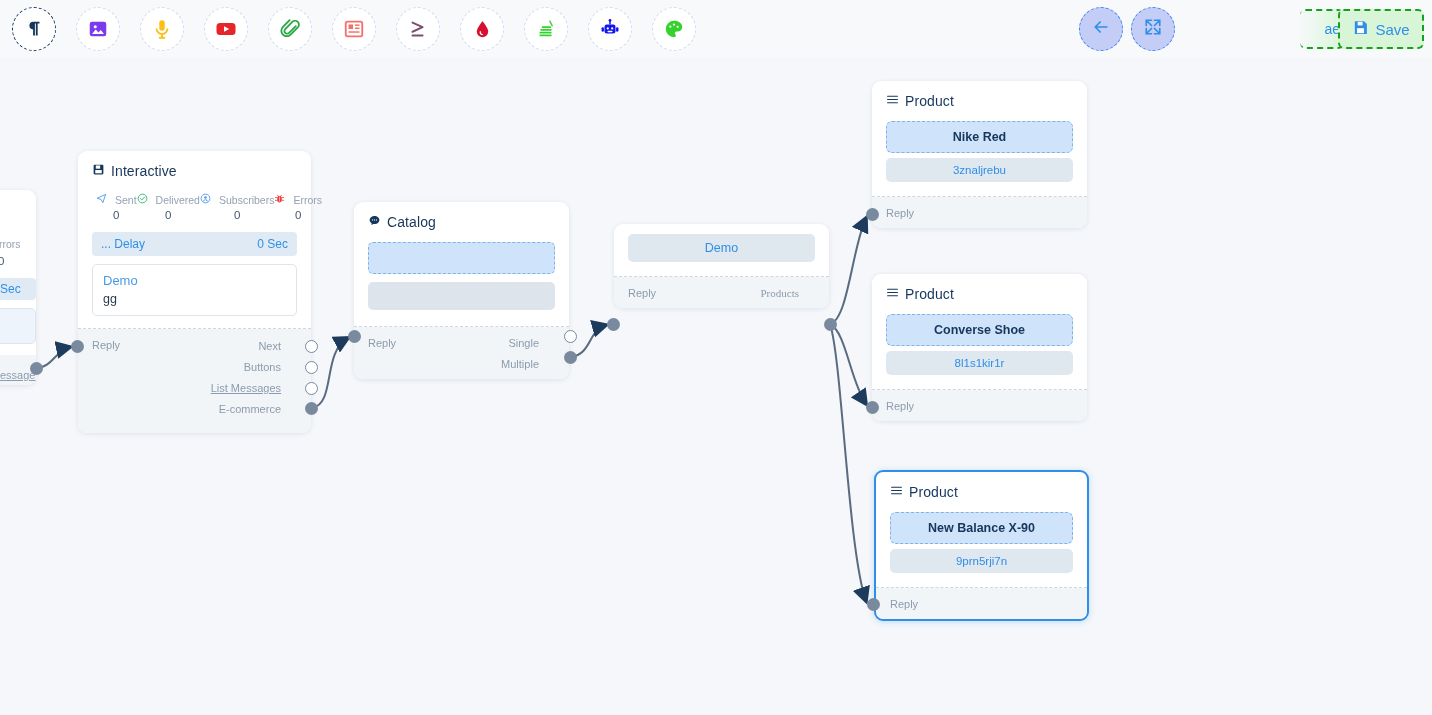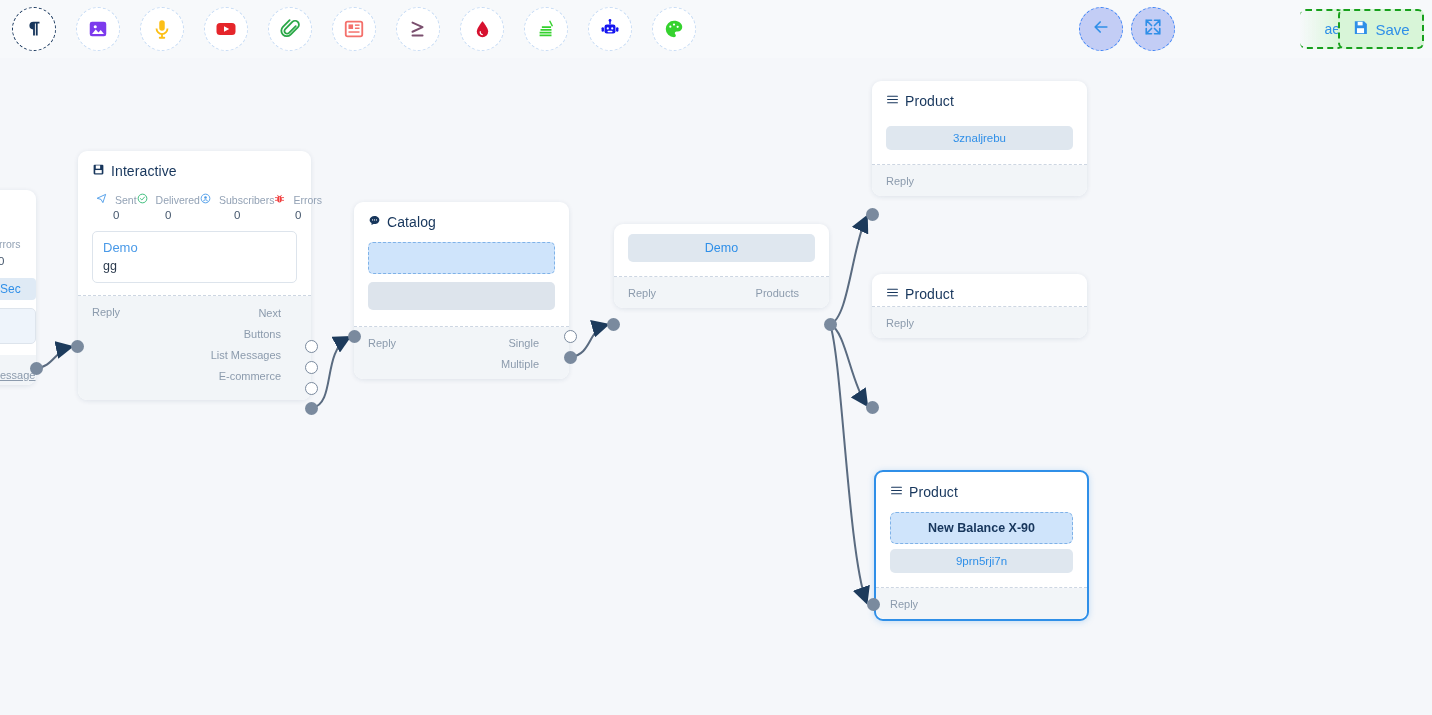--- a/index.html
+++ b/index.html
@@ -478,34 +478,38 @@
                   <path d="M3 10h4M17 10h4M3 16h4M17 16h4M8 5l2 3M16 5l-2 3" stroke="#f03e3e" stroke-width="1.8" stroke-linecap="round"></path>
                   <path d="M12 8v11" stroke="#fff" stroke-width="1.2"></path>
                 </svg>
             </span>
             <span>Errors</span>
           </div>
           <div class="stat-val">0</div>
         </div>
       </div>
 
+      <div class="delay-row">
+        <span>... Delay</span>
+        <span>0 Sec</span>
+      </div>
 
       <div class="msg-card">
         <div class="msg-title">Demo</div>
         <div class="msg-text">gg</div>
       </div>
     </div>
 
     <div class="node-divider"></div>
     <div class="node-foot" style="height:104px;">
       <span class="port-label" style="left:14px; top:10px;">Reply</span>
 
       <span class="port-label" style="right:30px; top:11px;">Next</span>
       <span class="port-label" style="right:30px; top:32px;">Buttons</span>
-      <span class="port-label" style="right:30px; top:53px;">List Messages</span>
+      <span class="port-label" style="right:30px; top:53px;text-decoration:underline;">List Messages</span>
       <span class="port-label" style="right:30px; top:74px;">E-commerce</span>
     </div>
   </div>
   <div class="port-dot filled" style="left:71px; top:340px; z-index:12;"></div>
   <div class="port-dot hollow" style="left:305px; top:340px; z-index:12;"></div>
   <div class="port-dot hollow" style="left:305px; top:361px; z-index:12;"></div>
   <div class="port-dot hollow" style="left:305px; top:382px; z-index:12;"></div>
   <div class="port-dot filled" style="left:305px; top:402px; z-index:12;"></div>
 
   <div class="node" style="left:354px; top:202px; width:215px;">
@@ -536,54 +540,59 @@
   <div class="port-dot hollow" style="left:564px; top:330px; z-index:12;"></div>
   <div class="port-dot filled" style="left:564px; top:351px; z-index:12;"></div>
 
   <div class="node" style="left:614px; top:224px; width:215px;">
     <div class="node-body" style="padding-top:10px; padding-bottom:14px;">
       <div class="demo-btn">Demo</div>
     </div>
     <div class="node-divider"></div>
     <div class="node-foot" style="height:31px;">
       <span class="port-label" style="left:14px; top:10px;">Reply</span>
-      <span class="port-label" style="right:30px; top:10px;">Products</span>
+      <span class="port-label" style="right:30px; top:10px;font-family:Liberation Serif, serif;">Products</span>
     </div>
   </div>
   <div class="port-dot filled" style="left:607px; top:318px; z-index:12;"></div>
   <div class="port-dot filled" style="left:824px; top:318px; z-index:12;"></div>
 
   <div class="node" style="left:872px; top:81px; width:215px;">
     <div class="node-head">
       <span>
         <svg width="13" height="13" viewBox="0 0 24 24">
             <path d="M3 6h18M3 12h18M3 18h18" stroke="#17365c" stroke-width="2.2" stroke-linecap="round"></path>
           </svg>
       </span>
       <span class="ttl">Product</span>
     </div>
     <div class="node-body" style="padding-top:8px; padding-bottom:14px;">
+      <div class="prod-name">Nike Red</div>
       <div class="prod-sku">3znaljrebu</div>
     </div>
     <div class="node-divider"></div>
     <div class="node-foot" style="height:31px;">
       <span class="port-label" style="left:14px; top:10px;">Reply</span>
     </div>
   </div>
   <div class="port-dot filled" style="left:866px; top:208px; z-index:12;"></div>
 
   <div class="node" style="left:872px; top:274px; width:215px;">
     <div class="node-head">
       <span>
         <svg width="13" height="13" viewBox="0 0 24 24">
             <path d="M3 6h18M3 12h18M3 18h18" stroke="#17365c" stroke-width="2.2" stroke-linecap="round"></path>
           </svg>
       </span>
       <span class="ttl">Product</span>
     </div>
+    <div class="node-body" style="padding-top:8px; padding-bottom:14px;">
+      <div class="prod-name">Converse Shoe</div>
+      <div class="prod-sku">8l1s1kir1r</div>
+    </div>
     <div class="node-divider"></div>
     <div class="node-foot" style="height:31px;">
       <span class="port-label" style="left:14px; top:10px;">Reply</span>
     </div>
   </div>
   <div class="port-dot filled" style="left:866px; top:401px; z-index:12;"></div>
 
   <div class="node selected" style="left:874px; top:470px; width:215px;">
     <div class="node-head">
       <span>

